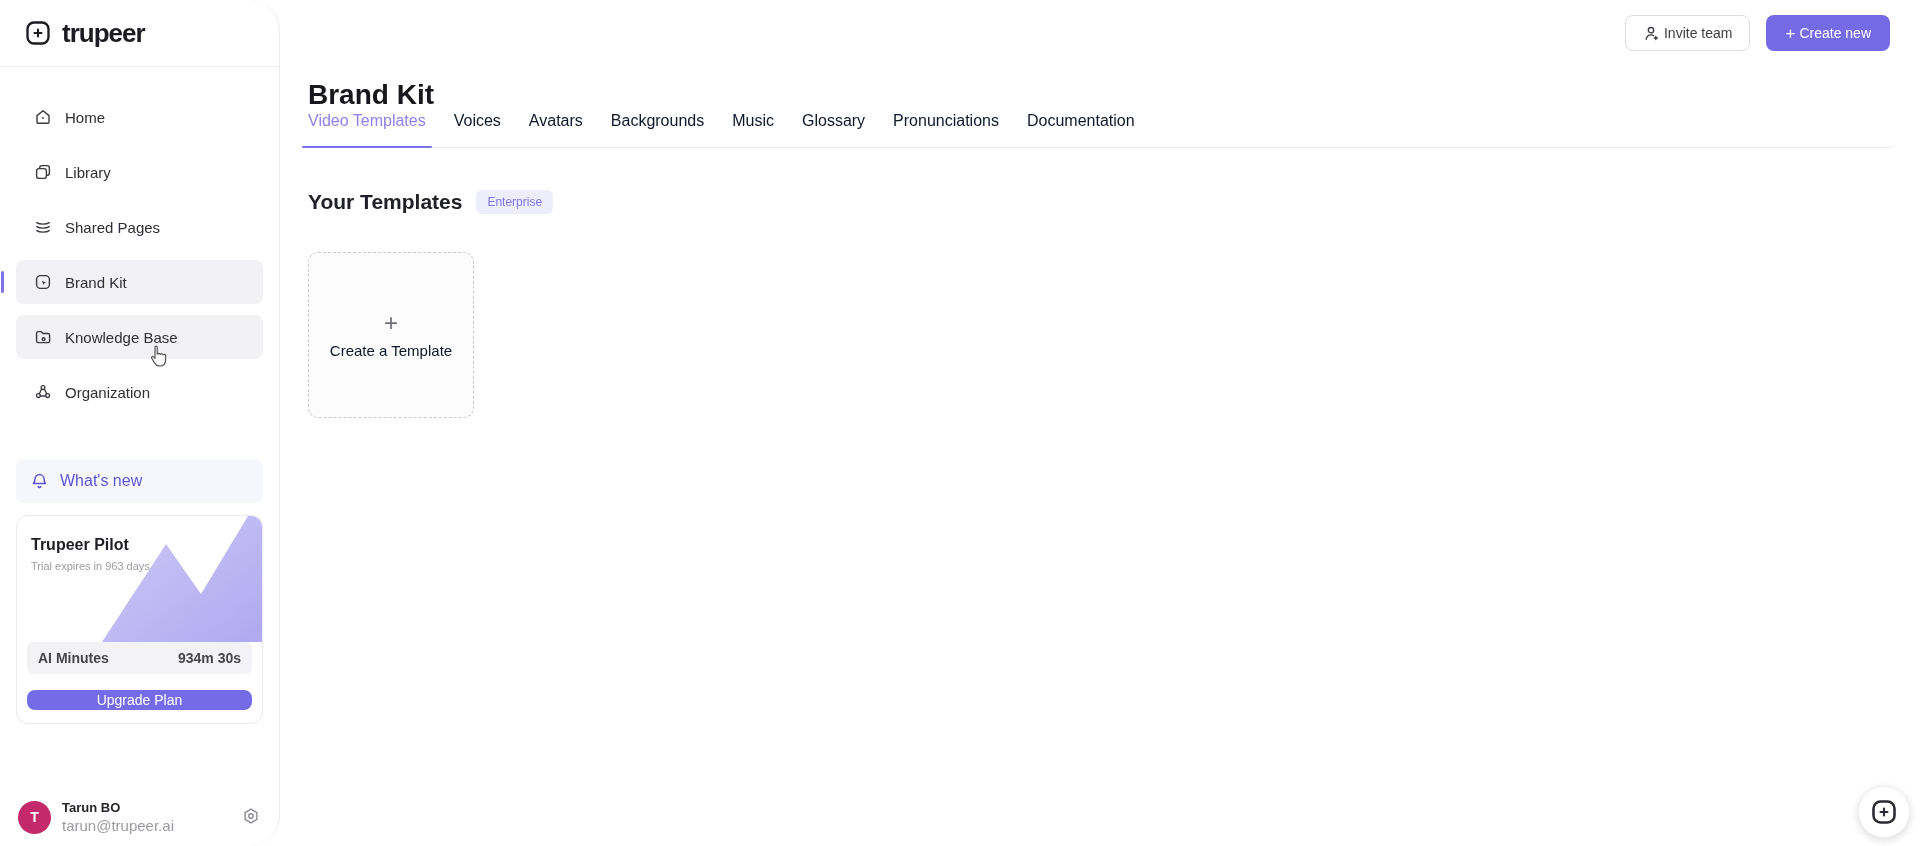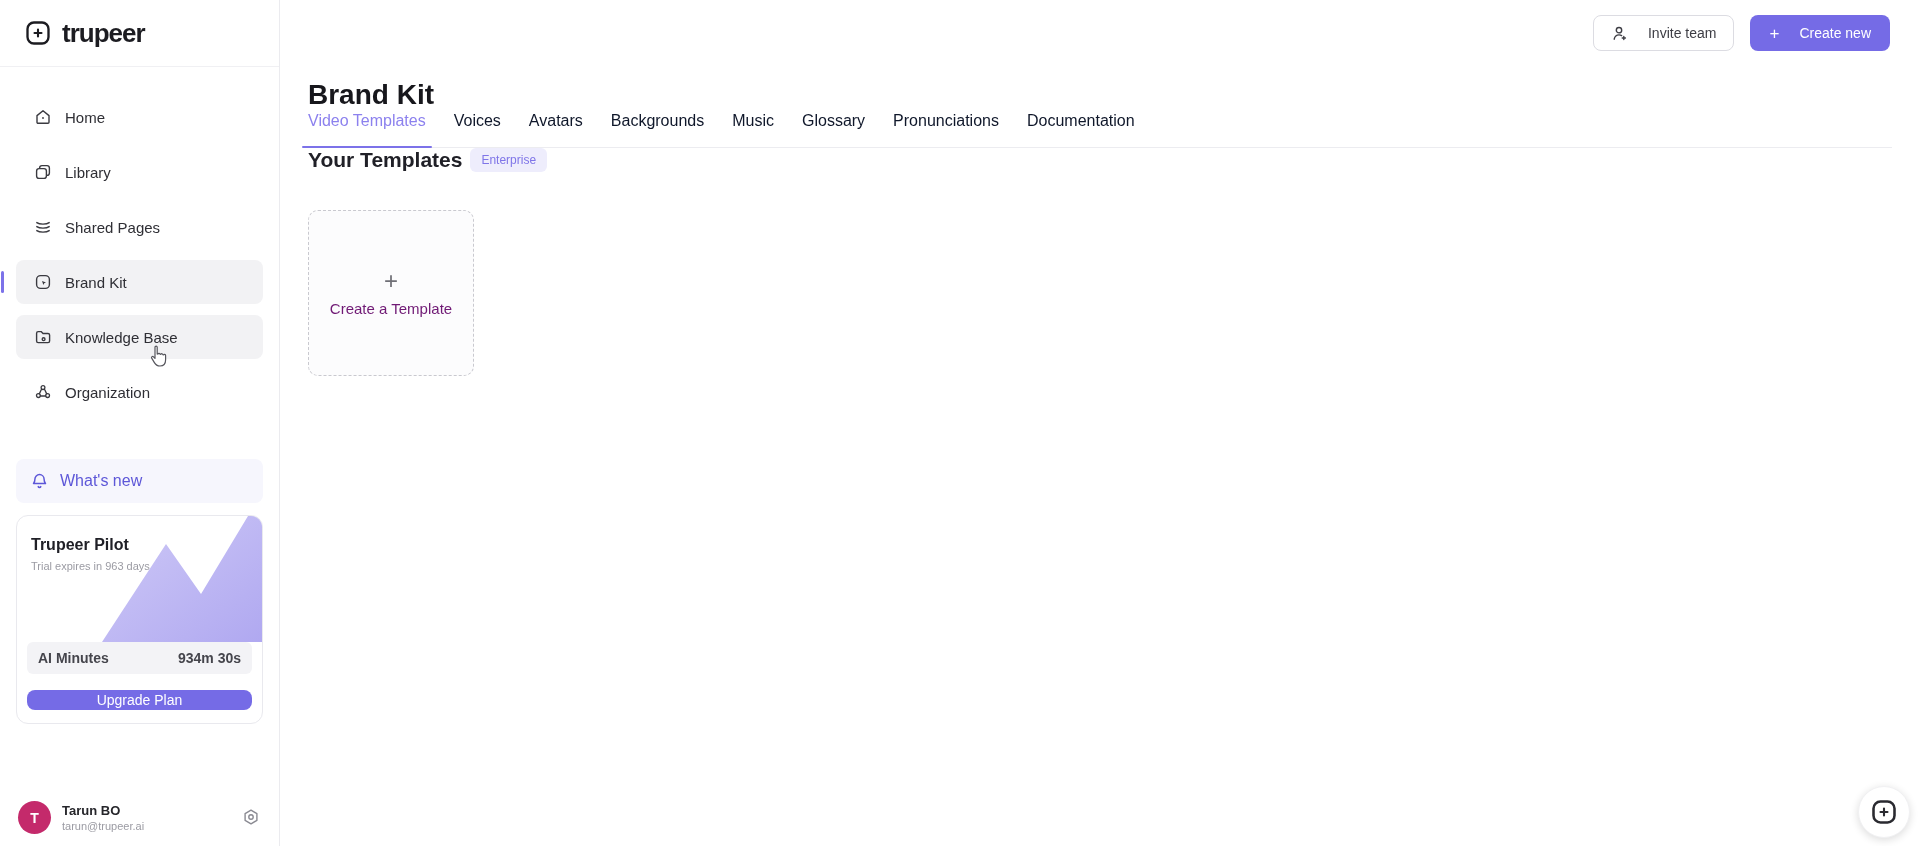--- a/index.html
+++ b/index.html
@@ -9,21 +9,21 @@
     background:#ffffff; color:#24242a;
     display:flex;
   }
   svg { display:block; }
 
   
   .sidebar {
     width:280px; min-width:280px; height:846px;
     border-right:1px solid #ebebef;
     position:relative; background:#fff;
-    display:flex; flex-direction:column;
+    display:flex; flex-direction:column;border-radius:30px;
   }
   .logo-row {
     height:67px; display:flex; align-items:center;
     padding-left:24px; gap:10px;
     border-bottom:1px solid #f0f0f3;
   }
   .logo-word { font-size:26px; font-weight:700; color:#1c1c21; letter-spacing:-1px; }
   .nav { padding:28px 16px 0 16px; }
   .nav-item {
     height:44px; display:flex; align-items:center; gap:13px;
@@ -62,64 +62,64 @@
   .user-row {
     position:absolute; left:18px; right:18px; bottom:12px;
     display:flex; align-items:center; gap:11px;
   }
   .avatar {
     width:33px; height:33px; border-radius:50%;
     background:#c42a6b; color:#fff; font-size:14px; font-weight:600;
     display:flex; align-items:center; justify-content:center;
   }
   .user-name { font-size:13px; font-weight:700; color:#26262b; }
-  .user-email { font-size:11px; color:#9b9ba3; margin-top:2px; }
+  .user-email { font-size:15px; color:#9b9ba3; margin-top:2px; }
   .settings-btn { margin-left:auto; cursor:pointer; }
 
   
   .main { flex:1; position:relative; }
   .topbar {
     position:absolute; top:15px; right:30px;
     display:flex; gap:16px;
   }
   .btn { height:36px; border-radius:8px; display:flex; align-items:center;
-    gap:20px; font-size:14px; font-weight:500; font-family:inherit; cursor:pointer; }
+    gap:4px; font-size:14px; font-weight:500; font-family:inherit; cursor:pointer; }
   .btn-outline { background:#fff; border:1px solid #dcdce2; color:#3d3d44; padding:0 17px; }
   .btn-primary { background:#756be6; border:none; color:#fff; padding:0 19px; }
   .btn-primary .plus-glyph { font-size:17px; font-weight:400; line-height:1; }
 
   .content { padding:78px 28px 0 28px; }
   .page-title { font-size:28px; font-weight:600; color:#17171c; line-height:34px; }
   .tabs {
     display:flex; gap:28px; 
     border-bottom:1px solid #ececf0;
   }
   .tab {
     font-size:16px; color:#0f172a; padding-bottom:17px; cursor:pointer;
     position:relative; white-space:nowrap;
   }
   .tab.active { color:#8c81ee; }
   .tab.active::after {
     content:""; position:absolute; left:-6px; right:-6px; bottom:-1px;
     height:2px; background:#7c72e9; border-radius:2px;
   }
-  .section-head { display:flex; align-items:center; gap:8px; }
+  .section-head { margin-top:42px; display:flex; align-items:center; gap:14px; }
   .section-title { font-size:21px; font-weight:600; color:#202027; }
   .badge {
     background:#eeedfc; color:#7f75e8; font-size:12px; font-weight:400;
     padding:5px 11px; border-radius:6px;
   }
   .create-tile {
     margin-top:38px; width:166px; height:166px;
     border:1.5px dashed #c9c9cf; border-radius:10px; background:#fcfcfd;
     display:flex; flex-direction:column; align-items:center; justify-content:center;
     gap:7px; cursor:pointer;
   }
   .create-tile .plus { font-size:24px; color:#6f6f76; font-weight:400; line-height:1; }
-  .create-tile .tile-label { font-size:15px; color:#701a75; }
+  .create-tile .tile-label { font-size:15px; color:#0f172a; }
 
   .fab {
     position:fixed; right:10px; bottom:8px; width:52px; height:52px;
     border-radius:50%; background:#fff; border:1px solid #f0f0f2;
     box-shadow:0 2px 8px rgba(0,0,0,0.14);
     display:flex; align-items:center; justify-content:center; cursor:pointer;
   }
   .cursor-ghost { position:absolute; left:146px; top:344px; pointer-events:none; z-index:10; }
 </style>
 </head>

